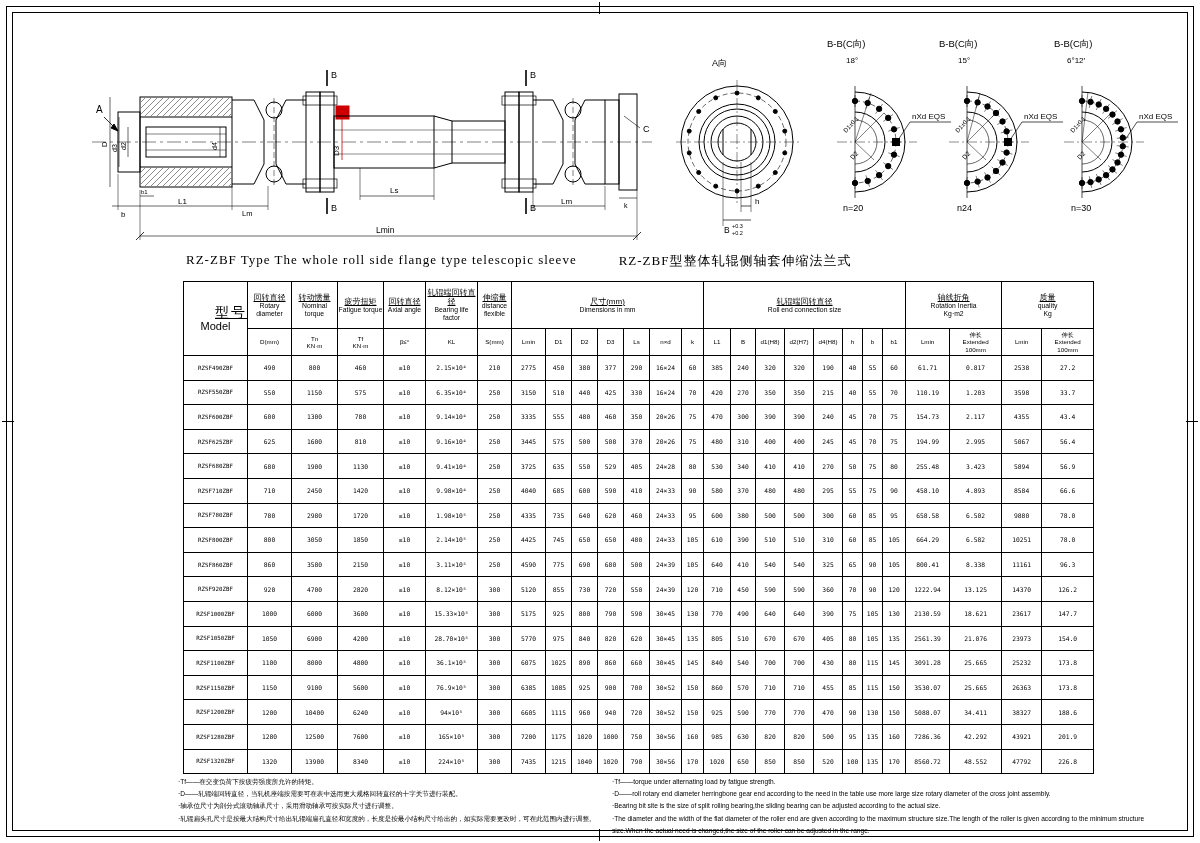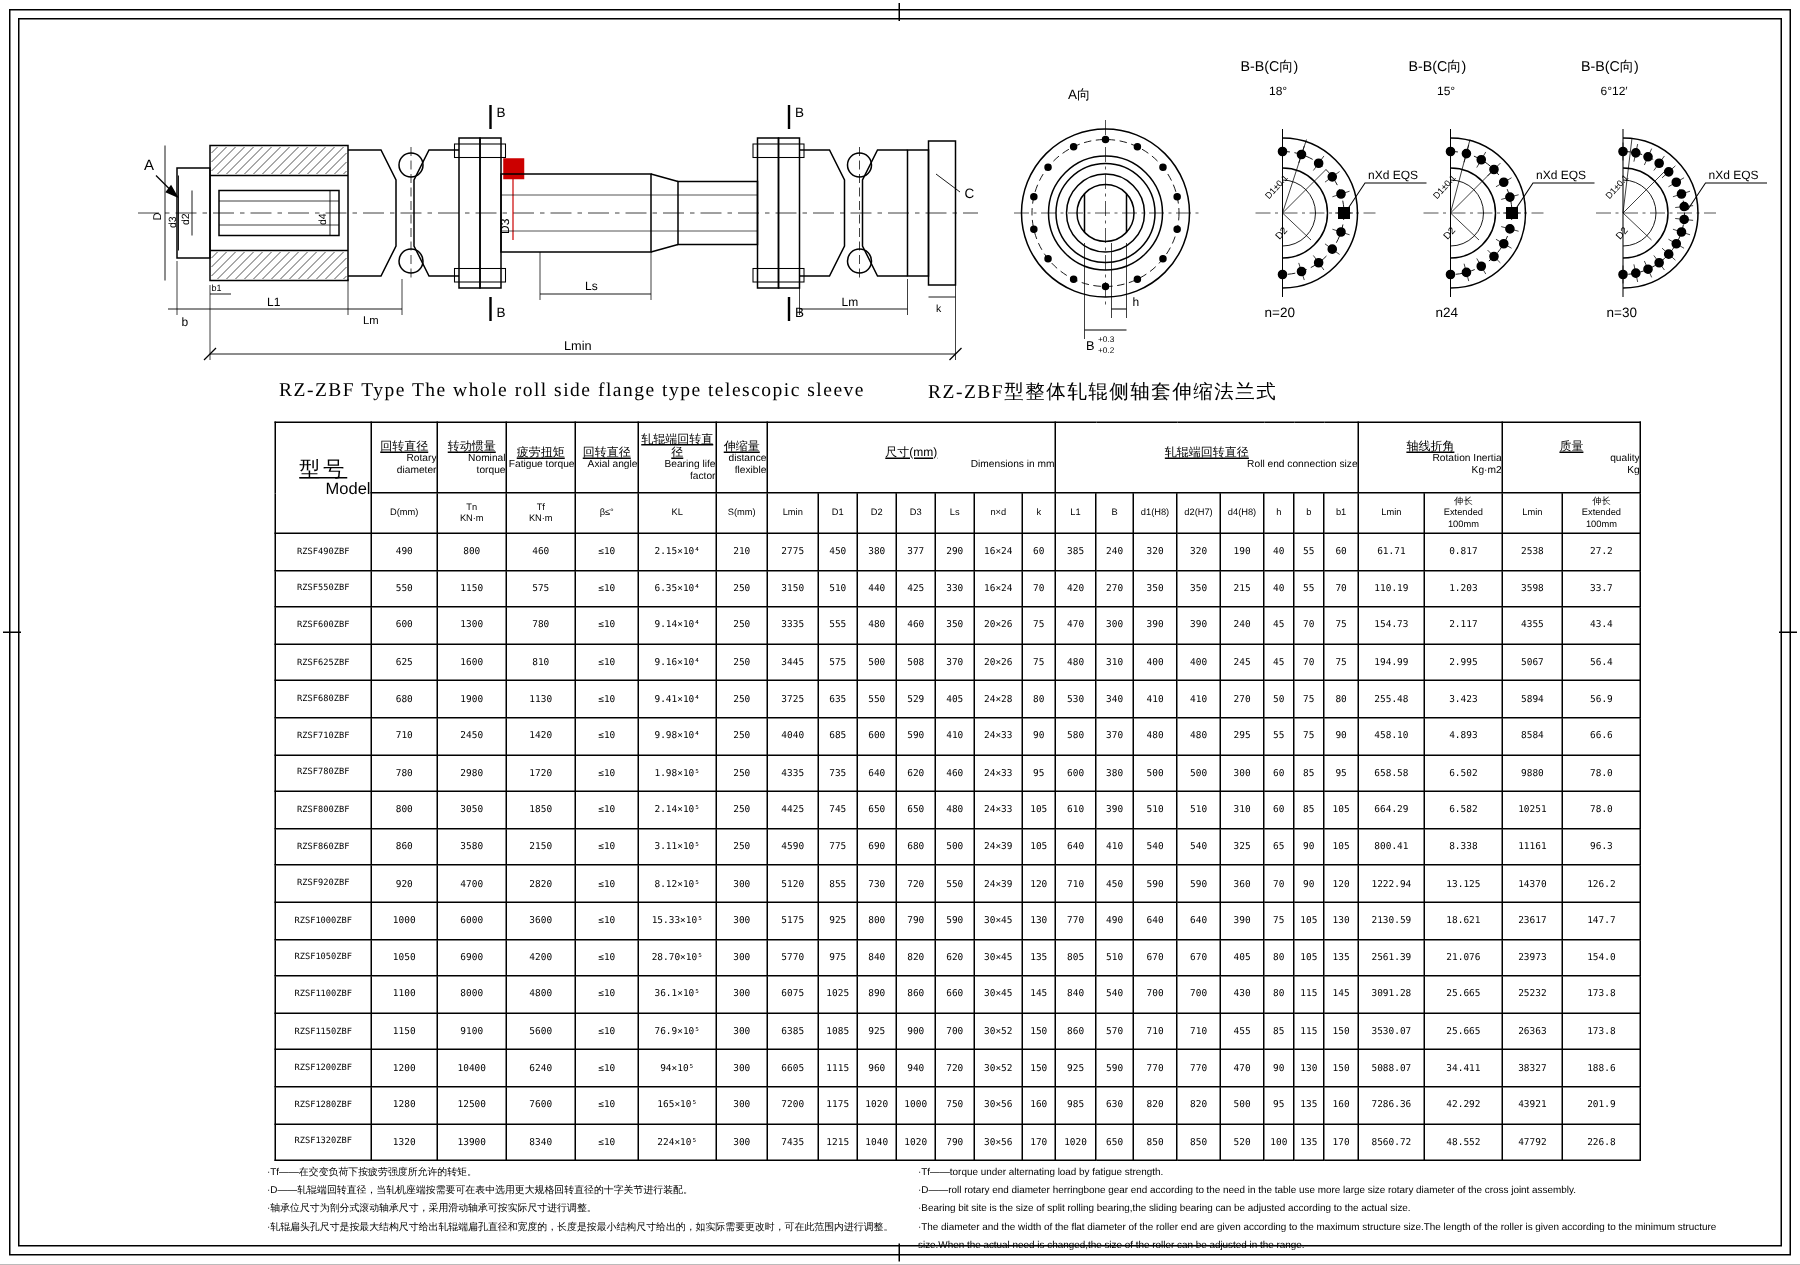--- a/index.html
+++ b/index.html
@@ -9,22 +9,22 @@
   .frame-inner{position:absolute;inset:12px;border:1px solid #000;pointer-events:none;}
   .reg{position:absolute;background:#000;}
   .title-row{position:absolute;left:186px;top:252px;font-size:13px;letter-spacing:1px;
              display:flex;gap:42px;white-space:nowrap;font-family:"Liberation Serif",serif;}
   svg.drawing{position:absolute;left:0;top:0;}
   .tablewrap{position:absolute;left:183px;top:281px;}
   #spec-table{border-collapse:collapse;table-layout:fixed;width:856px;border:1.5px solid #000;background:#fff;}
   #spec-table th,#spec-table td{border:1px solid #000;text-align:center;vertical-align:middle;
       padding:0;overflow:hidden;font-weight:normal;}
   #spec-table thead tr.grp th{height:46px;line-height:1.15;}
-  .gzh{font-size:8px;text-decoration:underline;} .gen{font-size:6.8px;text-align:right;}
-  th.model-h .gzh{font-size:14px;letter-spacing:2px;} th.model-h .gen{font-size:11px;}
+  .gzh{font-size:8px;text-decoration:underline;} .gen{font-size:6.8px;}
+  th.model-h .gzh{font-size:14px;letter-spacing:2px;text-align:right;} th.model-h .gen{font-size:11px;}
   #spec-table thead tr.sub th{height:26px;font-size:6.2px;line-height:1.15;white-space:pre-line;}
   #spec-table tbody td{height:23.6px;font-size:6.3px;font-family:"DejaVu Sans Mono",monospace;}
   #spec-table tbody td.model{font-size:5.8px;}
   .notes{position:absolute;font-size:6.6px;line-height:1.85;color:#000;}
   .notes-zh{left:178px;top:776px;width:430px;}
   .notes-en{left:612px;top:776px;width:556px;}
   .notes div{white-space:normal;}
   text{fill:#000;stroke:none;font-family:"Liberation Sans",sans-serif;}
 </style>
 </head>

